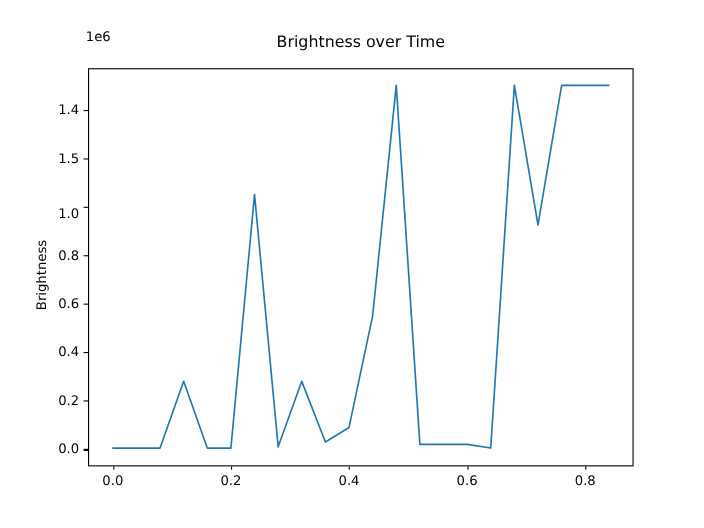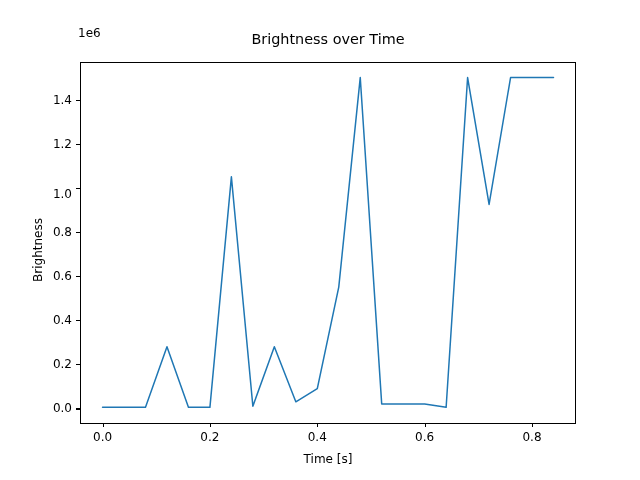--- a/index.html
+++ b/index.html
@@ -130,21 +130,21 @@
 
   <div id="offset-label">1e6</div>
 
   <div class="ytick-wrap" id="ytick-labels">
       <div class="ytick-label" style="top: 408.428px;">0.0</div>
       <div class="ytick-label" style="top: 364.314px;">0.2</div>
       <div class="ytick-label" style="top: 320.2px;">0.4</div>
       <div class="ytick-label" style="top: 276.086px;">0.6</div>
       <div class="ytick-label" style="top: 231.971px;">0.8</div>
       <div class="ytick-label" style="top: 194px;">1.0</div>
-      <div class="ytick-label" style="top: 143.743px;">1.2</div>
+      <div class="ytick-label" style="top: 143.743px;">1.5</div>
       <div class="ytick-label" style="top: 99.6293px;">1.4</div>
     </div>
   <div class="xtick-wrap" id="xtick-labels">
       <div class="xtick-label" style="left: 102.548px;">0.0</div>
       <div class="xtick-mark" style="left: 102.548px;"></div>
       <div class="xtick-label" style="left: 209.919px;">0.2</div>
       <div class="xtick-mark" style="left: 209.919px;"></div>
       <div class="xtick-label" style="left: 317.29px;">0.4</div>
       <div class="xtick-mark" style="left: 317.29px;"></div>
       <div class="xtick-label" style="left: 424.661px;">0.6</div>
@@ -154,21 +154,20 @@
     </div>
 
   <div id="axes-frame"></div>
 
   <div id="plot-canvas">
     <svg id="series-svg" width="496" height="362" viewBox="0 0 496 362">
       <polyline id="series-path" fill="none" stroke="#1f77b4" stroke-width="1.5" stroke-linejoin="round" stroke-linecap="round" points="22.55,345.32 44.02,345.32 65.50,345.32 86.97,284.67 108.44,345.32 129.92,345.32 151.39,114.83 172.87,344.22 194.34,284.67 215.82,339.81 237.29,326.58 258.76,225.11 280.24,15.57 301.71,342.02 323.19,342.02 344.66,342.02 366.13,345.32 387.61,15.57 409.08,142.40 430.56,15.57 452.03,15.57 473.51,15.57"></polyline>
     </svg>
   </div>
 
-  <div id="xlabel">Time [s]</div>
 
   <div id="ylabel">Brightness</div>
 
 <div class="ytick-mark" style="top: 408.428px;"></div>
     <div class="ytick-mark" style="top: 364.314px;"></div>
     <div class="ytick-mark" style="top: 320.2px;"></div>
     <div class="ytick-mark" style="top: 276.086px;"></div>
     <div class="ytick-mark" style="top: 231.971px;"></div>
     <div class="ytick-mark" style="top: 187.857px;"></div>
     <div class="ytick-mark" style="top: 143.743px;"></div>

